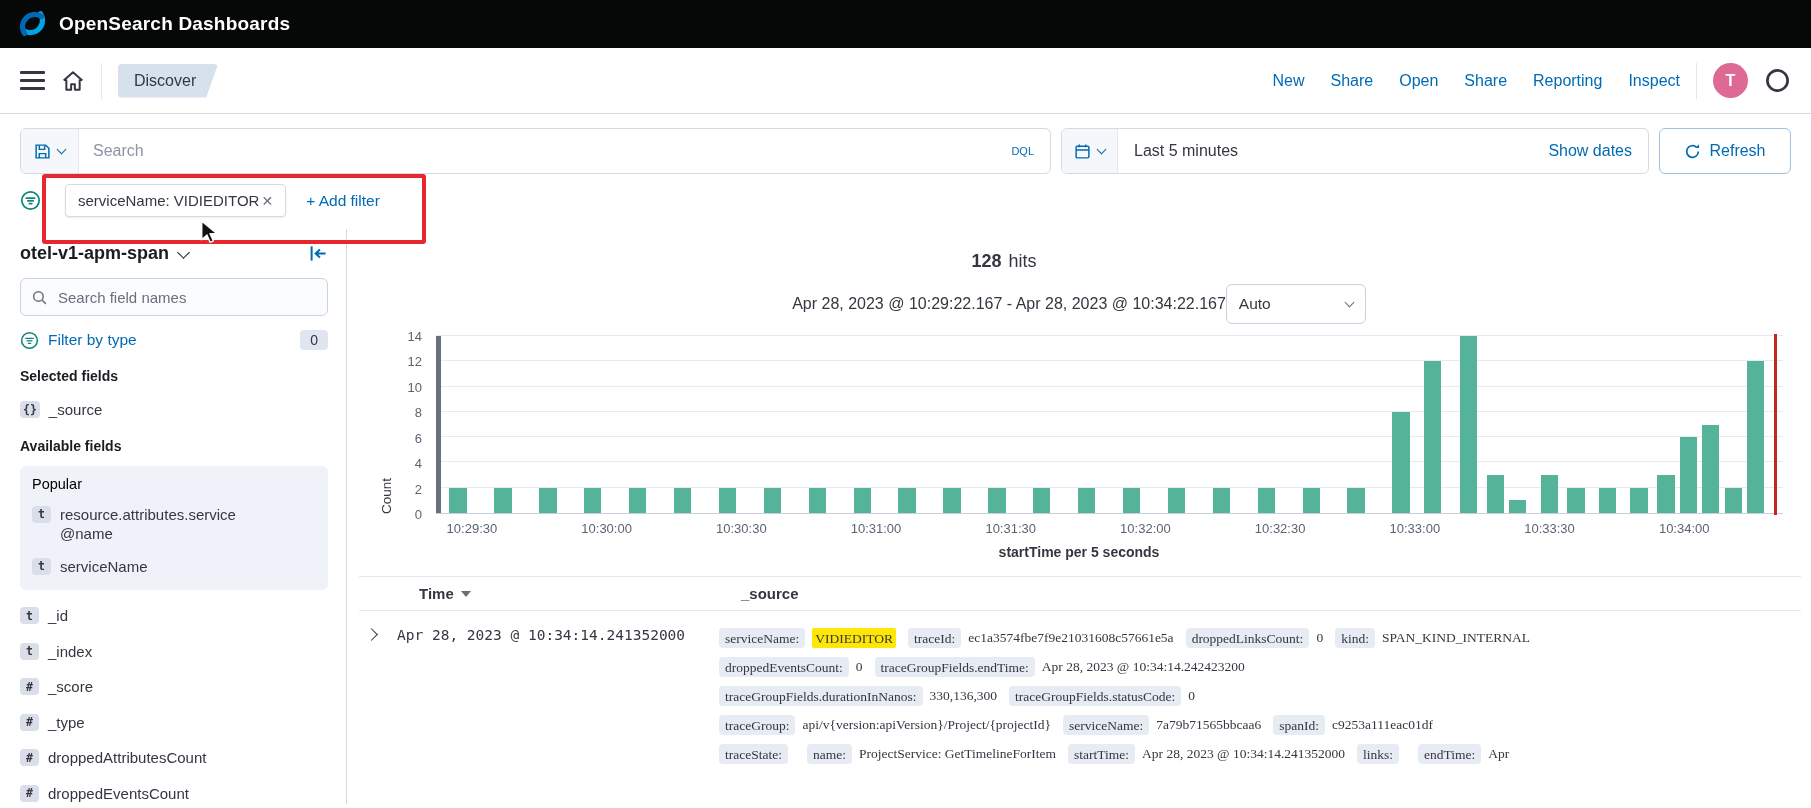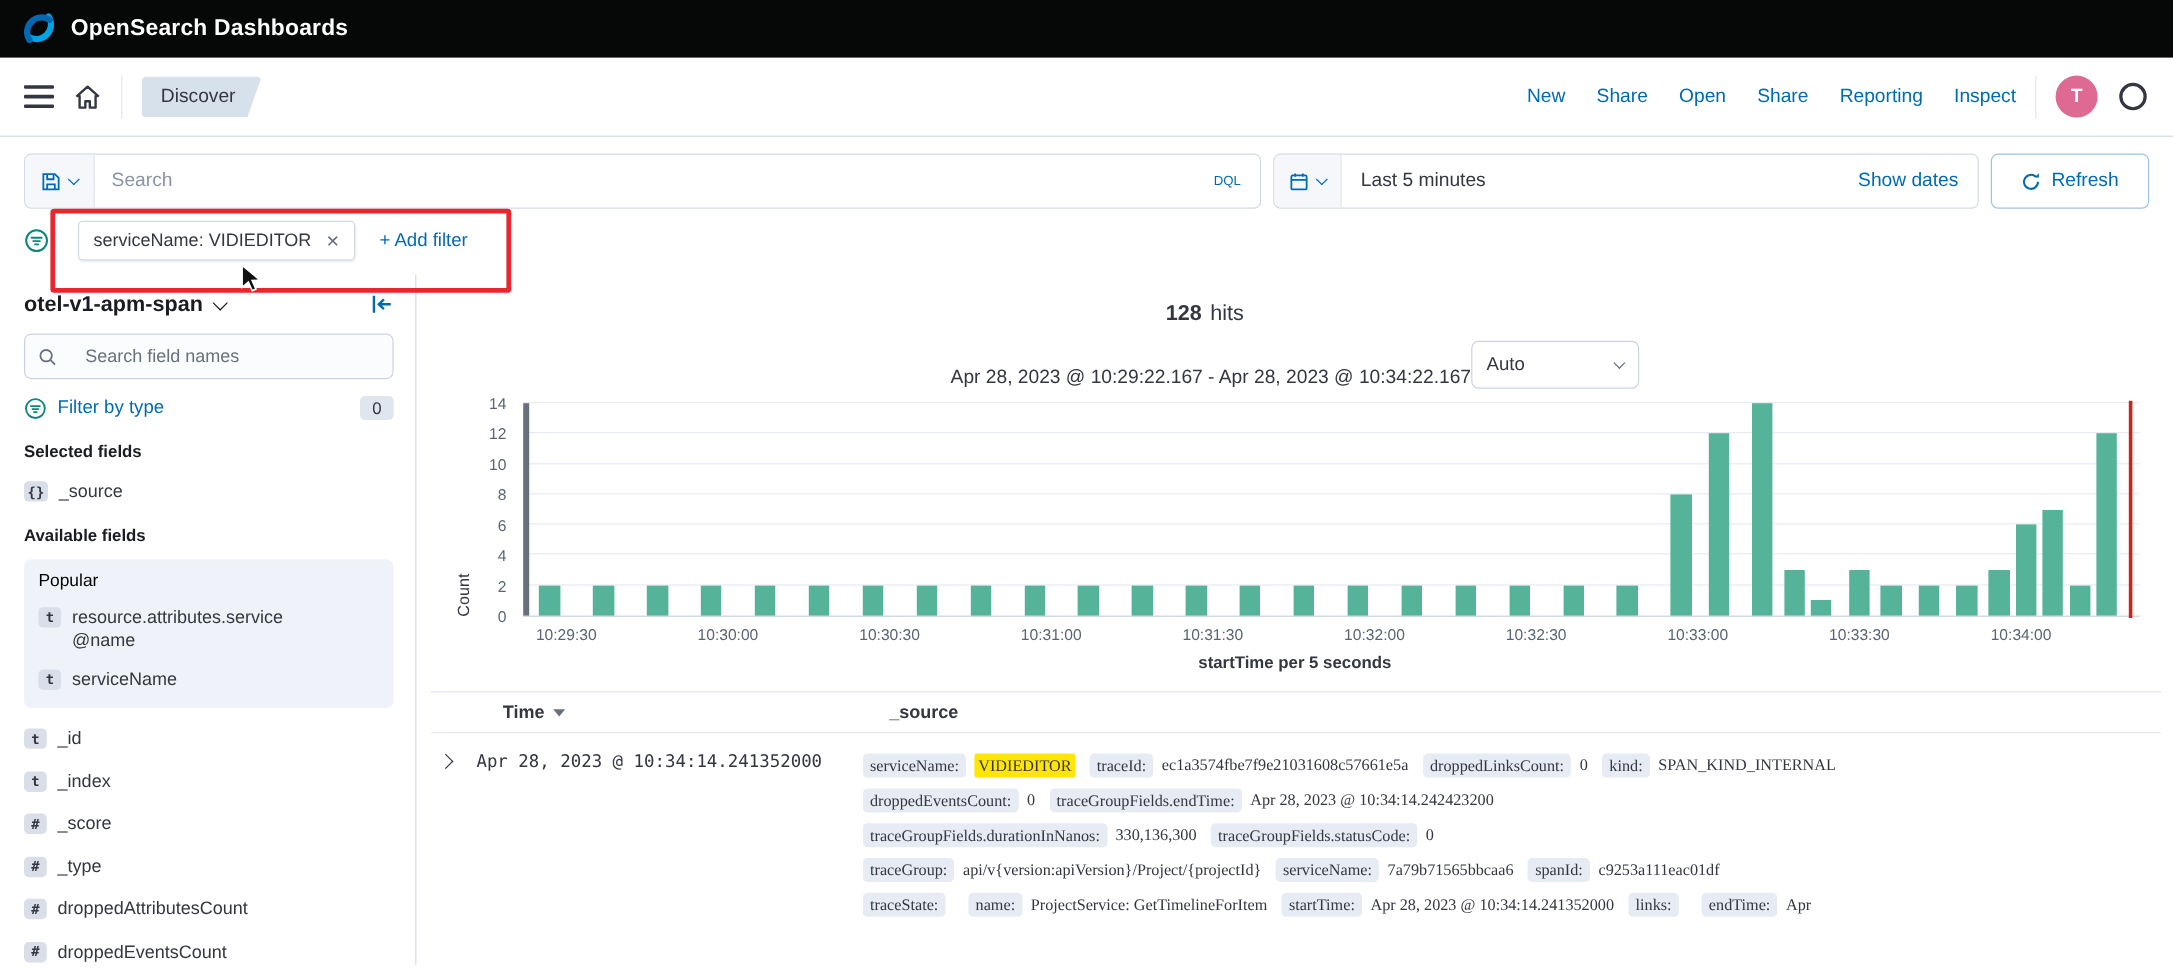--- a/index.html
+++ b/index.html
@@ -41,38 +41,38 @@
   .cal-btn{display:flex;align-items:center;gap:7px;padding:0 12px;height:100%;color:var(--link);
            border-right:1px solid #E3E6EF;background:#F5F7FA}
   .range{padding:0 16px;font-size:16px;cursor:pointer}
   .show-dates{margin-left:auto;color:var(--link);font-size:16px;padding:0 16px}
   .refresh{width:132px;display:flex;align-items:center;justify-content:center;gap:8px;
            border:1px solid #9FC3E0;border-radius:6px;color:var(--link);font-size:16px;background:#fff}
 
   
   .filter-bar{display:flex;align-items:center;gap:14px;padding:10px 20px 12px}
   .filter-menu{color:var(--filtericon);display:flex;align-items:center}
-  .pill{display:flex;align-items:center;gap:12px;border:1px solid #D3DAE6;border-radius:4px;
+  .pill{display:flex;align-items:center;gap:2px;border:1px solid #D3DAE6;border-radius:4px;
         padding:7px 12px;font-size:15px;background:#fff;box-shadow:0 1px 2px rgba(0,0,0,.08);margin-left:10px}
   .x-icon{color:#69707D;font-size:14px;line-height:1}
   .x-icon::before{content:"✕"}
   .add-filter{color:var(--link);font-size:15.5px;margin-left:6px}
 
   
   .anno{position:absolute;left:42px;top:174px;width:384px;height:70px;border:4px solid var(--anno);
         border-radius:3px;pointer-events:none;z-index:50}
   .cursor{position:absolute;left:198px;top:220px;z-index:51;pointer-events:none}
 
   
   .page-body{display:flex;height:575px}
   .sidebar{width:347px;padding:14px 18px 0 20px;border-right:1px solid #D3DAE6;overflow:hidden;flex:none}
   .idx-row{display:flex;align-items:center;gap:0}
   .idx-name{font-size:18px;font-weight:700;color:#1A1C21;cursor:pointer;display:flex;align-items:center;gap:10px}
   .collapse-btn{margin-left:auto;color:var(--link);display:flex}
-  .fsearch{margin-top:14px;display:flex;align-items:center;gap:21px;border:1px solid #CCD3E0;border-radius:6px;
+  .fsearch{margin-top:14px;display:flex;align-items:center;gap:8px;border:1px solid #CCD3E0;border-radius:6px;
            height:38px;padding:0 10px;background:#FBFCFD}
   .fsearch input{border:none;outline:none;background:transparent;flex:1;font-size:15px;color:#343741}
   .fsearch input::placeholder{color:#69707D}
   .ftype{margin-top:14px;display:flex;align-items:center;gap:9px;cursor:pointer}
   .ftype-label{color:var(--link);font-size:15.5px}
   .count-badge{margin-left:auto;background:#E0E6F0;border-radius:4px;padding:2px 10px;font-size:14px;color:#343741}
   .sec-h{font-size:14px;font-weight:700;margin-top:18px;color:#1A1C21}
   .field-row{display:flex;align-items:flex-start;gap:9px;cursor:pointer}
   .field-list .field-row{margin-top:16px}
   .popular .field-row{margin-top:13px}
@@ -80,21 +80,21 @@
           font-family:"DejaVu Sans Mono",monospace;font-size:11.5px;font-weight:700;
           display:flex;align-items:center;justify-content:center;padding:0 3px;margin-top:1px}
   .fname{font-size:15px;color:#343741;max-width:176px;overflow-wrap:anywhere;line-height:1.3}
   .popular{margin-top:12px;background:#EFF3F9;border-radius:6px;padding:10px 12px 14px}
   .popular-h{font-size:14.5px;color:#000000}
 
   
   .main{flex:1;overflow:hidden;padding:0 2px}
   .hits{display:flex;justify-content:center;gap:7px;margin-top:22px;font-size:18px;margin-right:150px}
   .hits b{font-weight:700}
-  .chart-head{display:flex;justify-content:center;align-items:flex-end;margin-top:12px}
+  .chart-head{display:flex;justify-content:center;align-items:center;margin-top:12px}
   .range-title{font-size:16px;color:#343741}
   .interval{width:140px;height:40px;border:1px solid #CCD3E0;border-radius:6px;display:flex;align-items:center;
             justify-content:space-between;padding:0 12px;font-size:15.5px;background:#fff}
 
   .chart-wrap{display:flex;margin:12px 26px 30px 30px}
   .ylab{height:178px;writing-mode:vertical-rl;transform:rotate(180deg);display:flex;align-items:center;
         font-size:13.5px;color:#343741;margin-right:4px}
   .yaxis{position:relative;width:30px;height:178px;margin-right:8px;flex:none}
   .ytick{position:absolute;right:6px;transform:translateY(50%);font-size:13px;color:#5B6472}
   .plot{position:relative;flex:1;height:178px;border-bottom:1.5px solid #C9D0DC}

